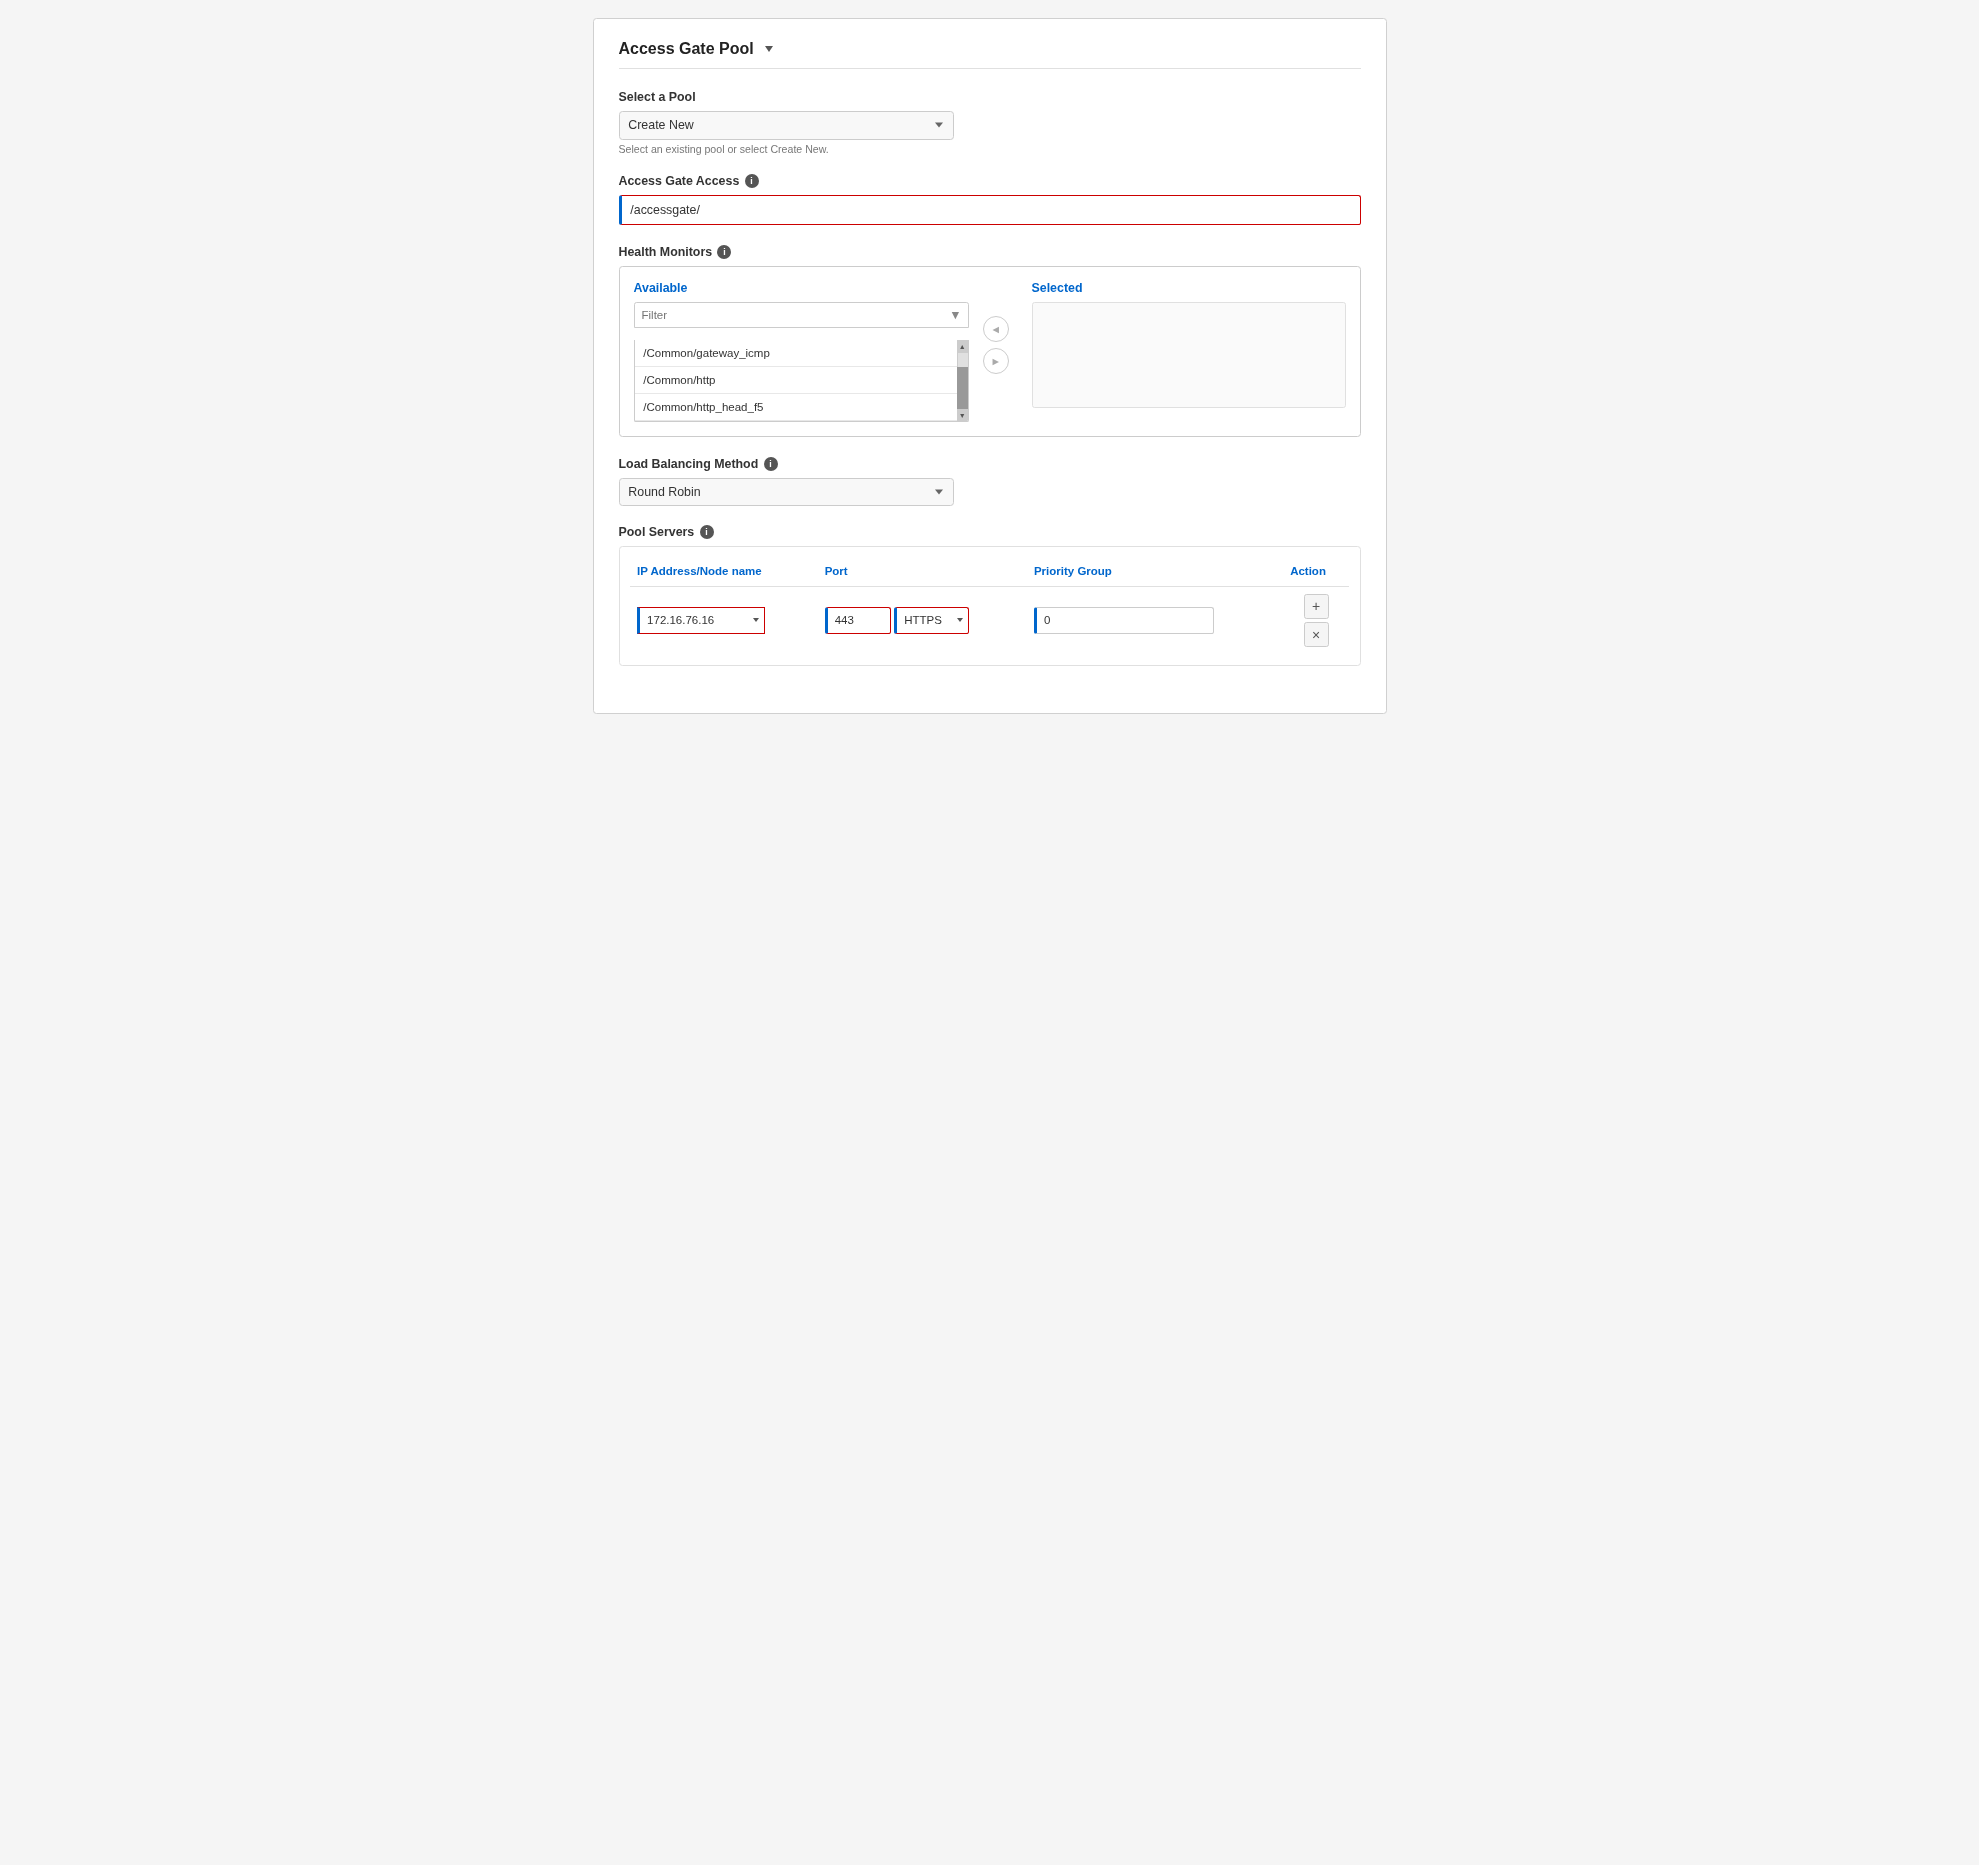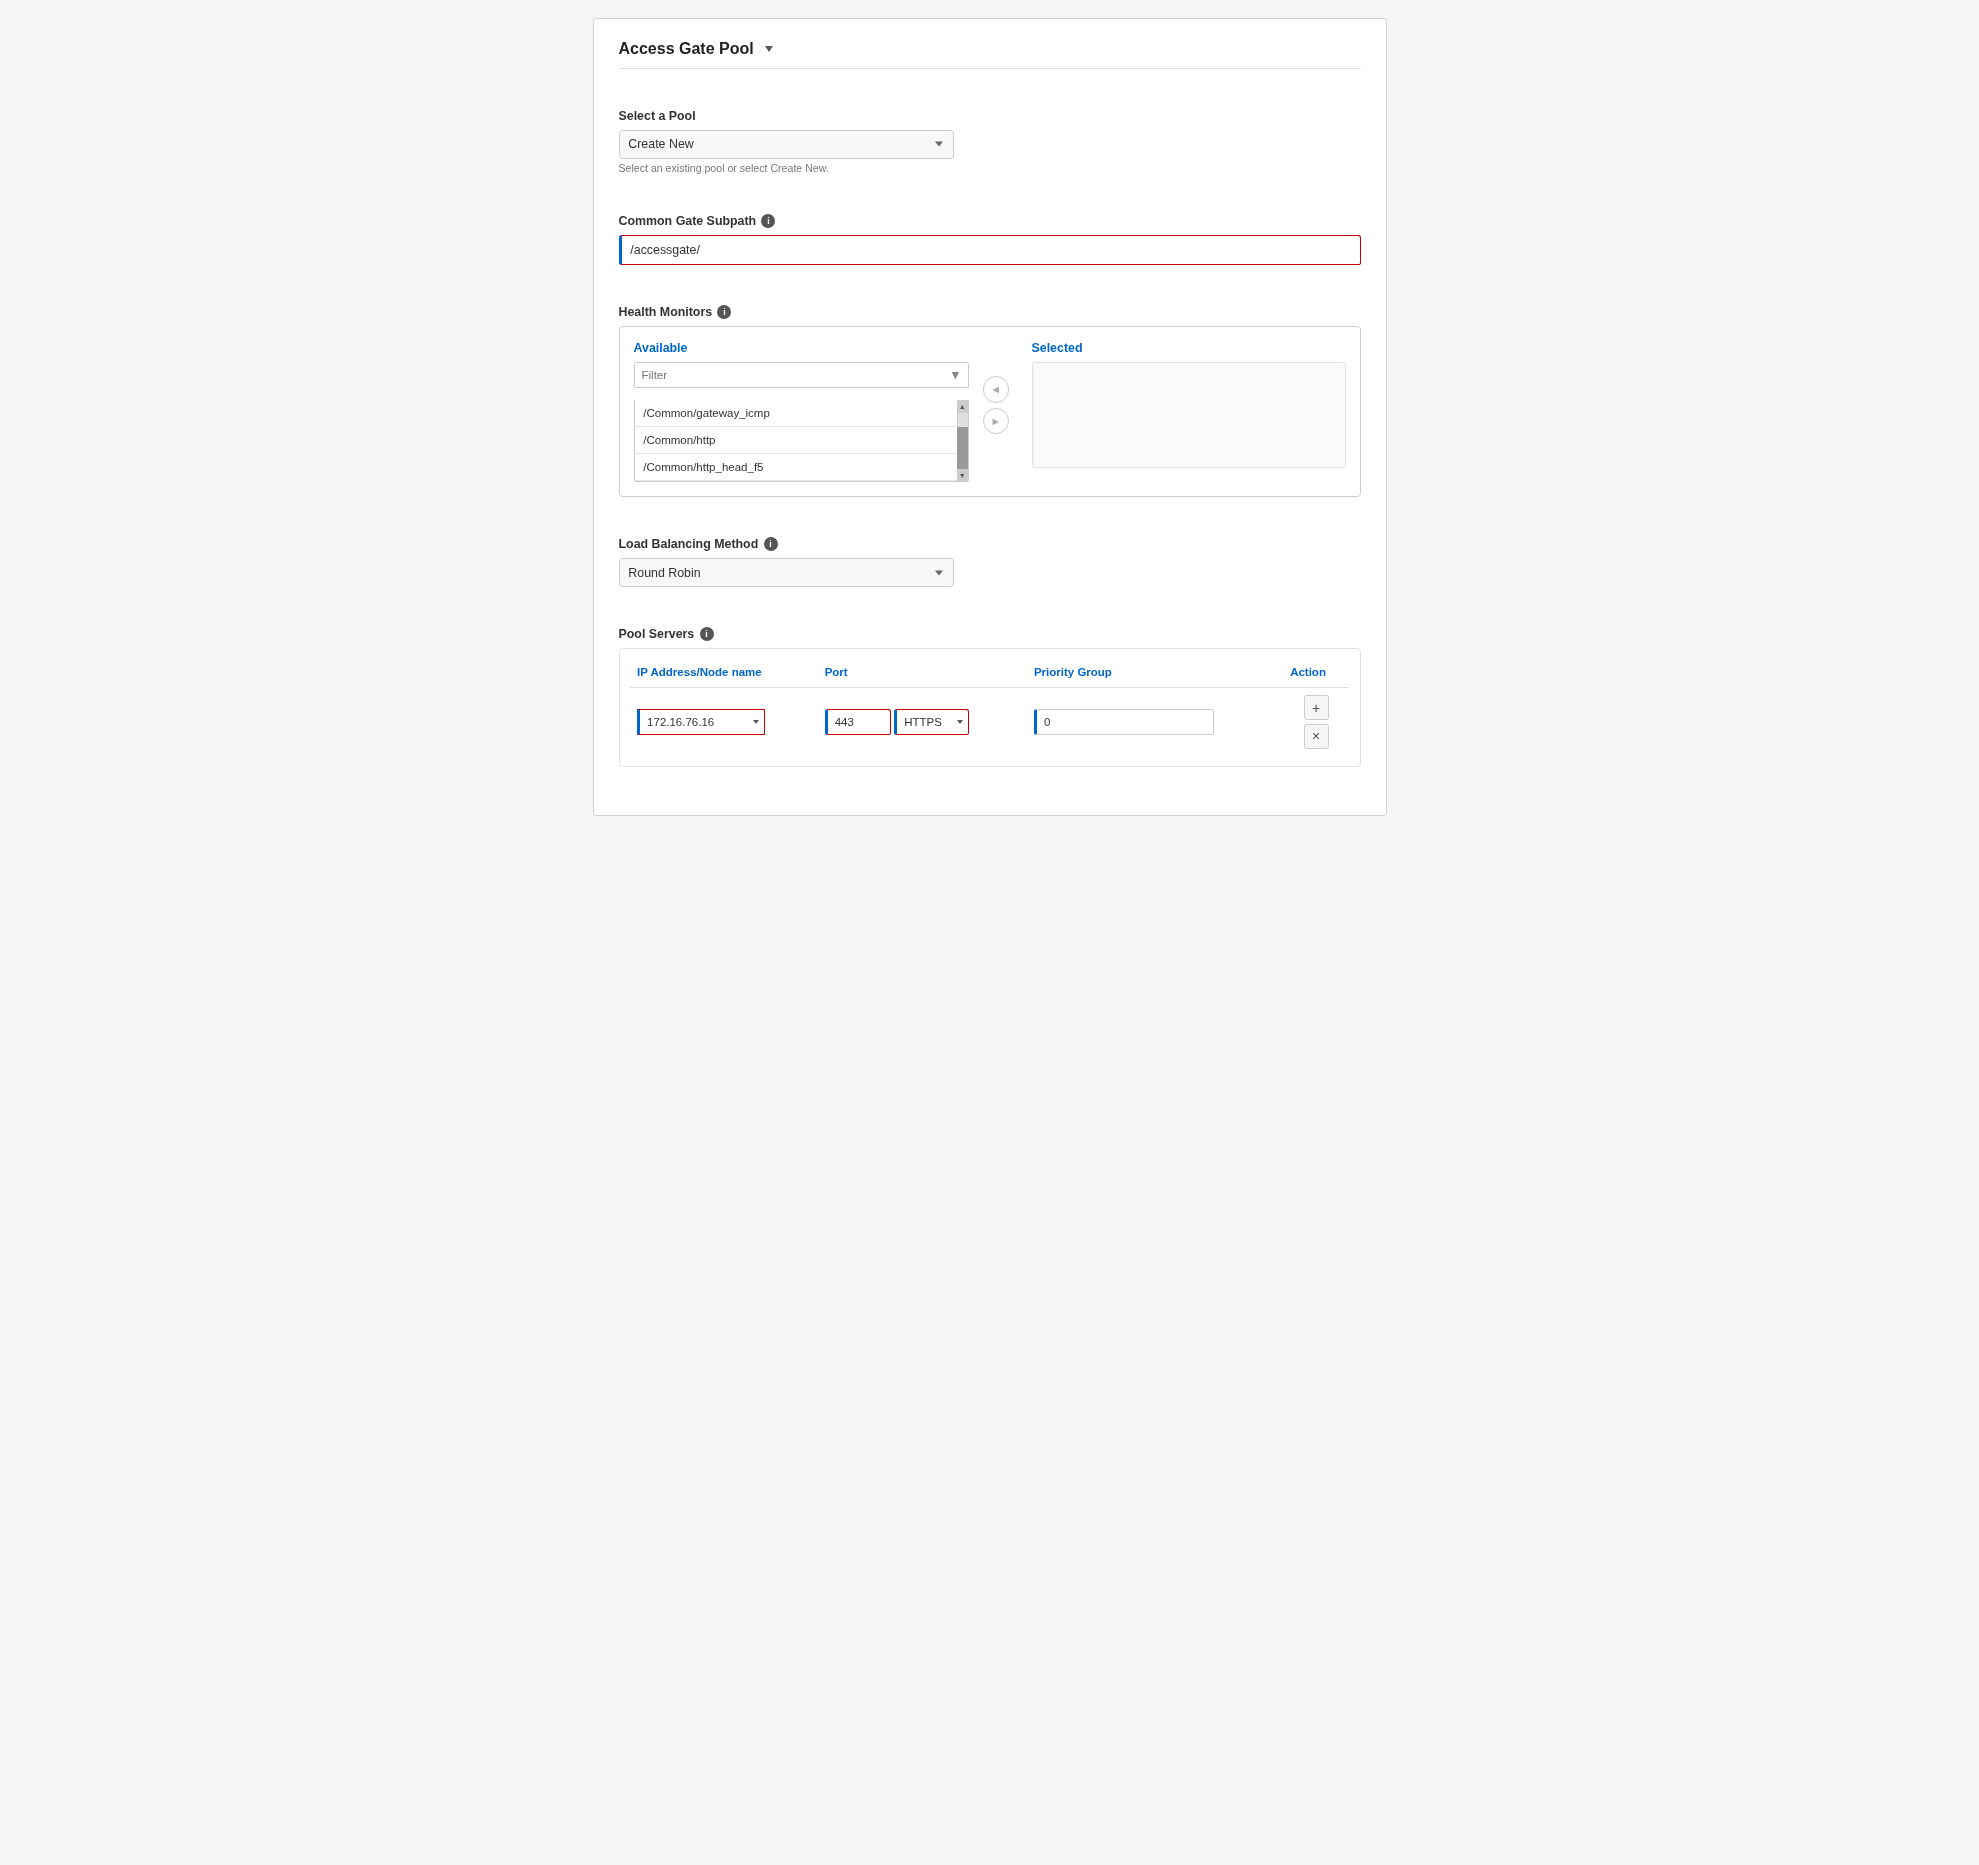--- a/index.html
+++ b/index.html
@@ -43,21 +43,20 @@
     }
     .section {
       margin-bottom: 19.4px;
     }
     .field-label {
       font-weight: bold;
       color: #333;
       margin-bottom: 7px;
       display: flex;
       gap: 5.3px;
-      margin-top: 40px;
     }
     .info-icon {
       display: inline-flex;
       align-items: center;
       justify-content: center;
       width: 14px;
       height: 14px;
       border-radius: 50%;
       background: #555;
       color: #fff;
@@ -405,21 +404,21 @@
     <div class="select-wrapper">
       <select>
         <option value="Create New">Create New</option>
       </select>
     </div>
     <div class="helper-text">Select an existing pool or select Create New.</div>
   </div>
 
   <div class="section">
     <div class="field-label">
-      <span>Common Gate Subpath</span>
+      <span>Access Gate Access</span>
       <span class="info-icon">i</span>
     </div>
     <input class="text-input" type="text" value="/accessgate/" style="">
   </div>
 
   <div class="section">
     <div class="field-label">
       <span>Health Monitors</span>
       <span class="info-icon">i</span>
     </div>

